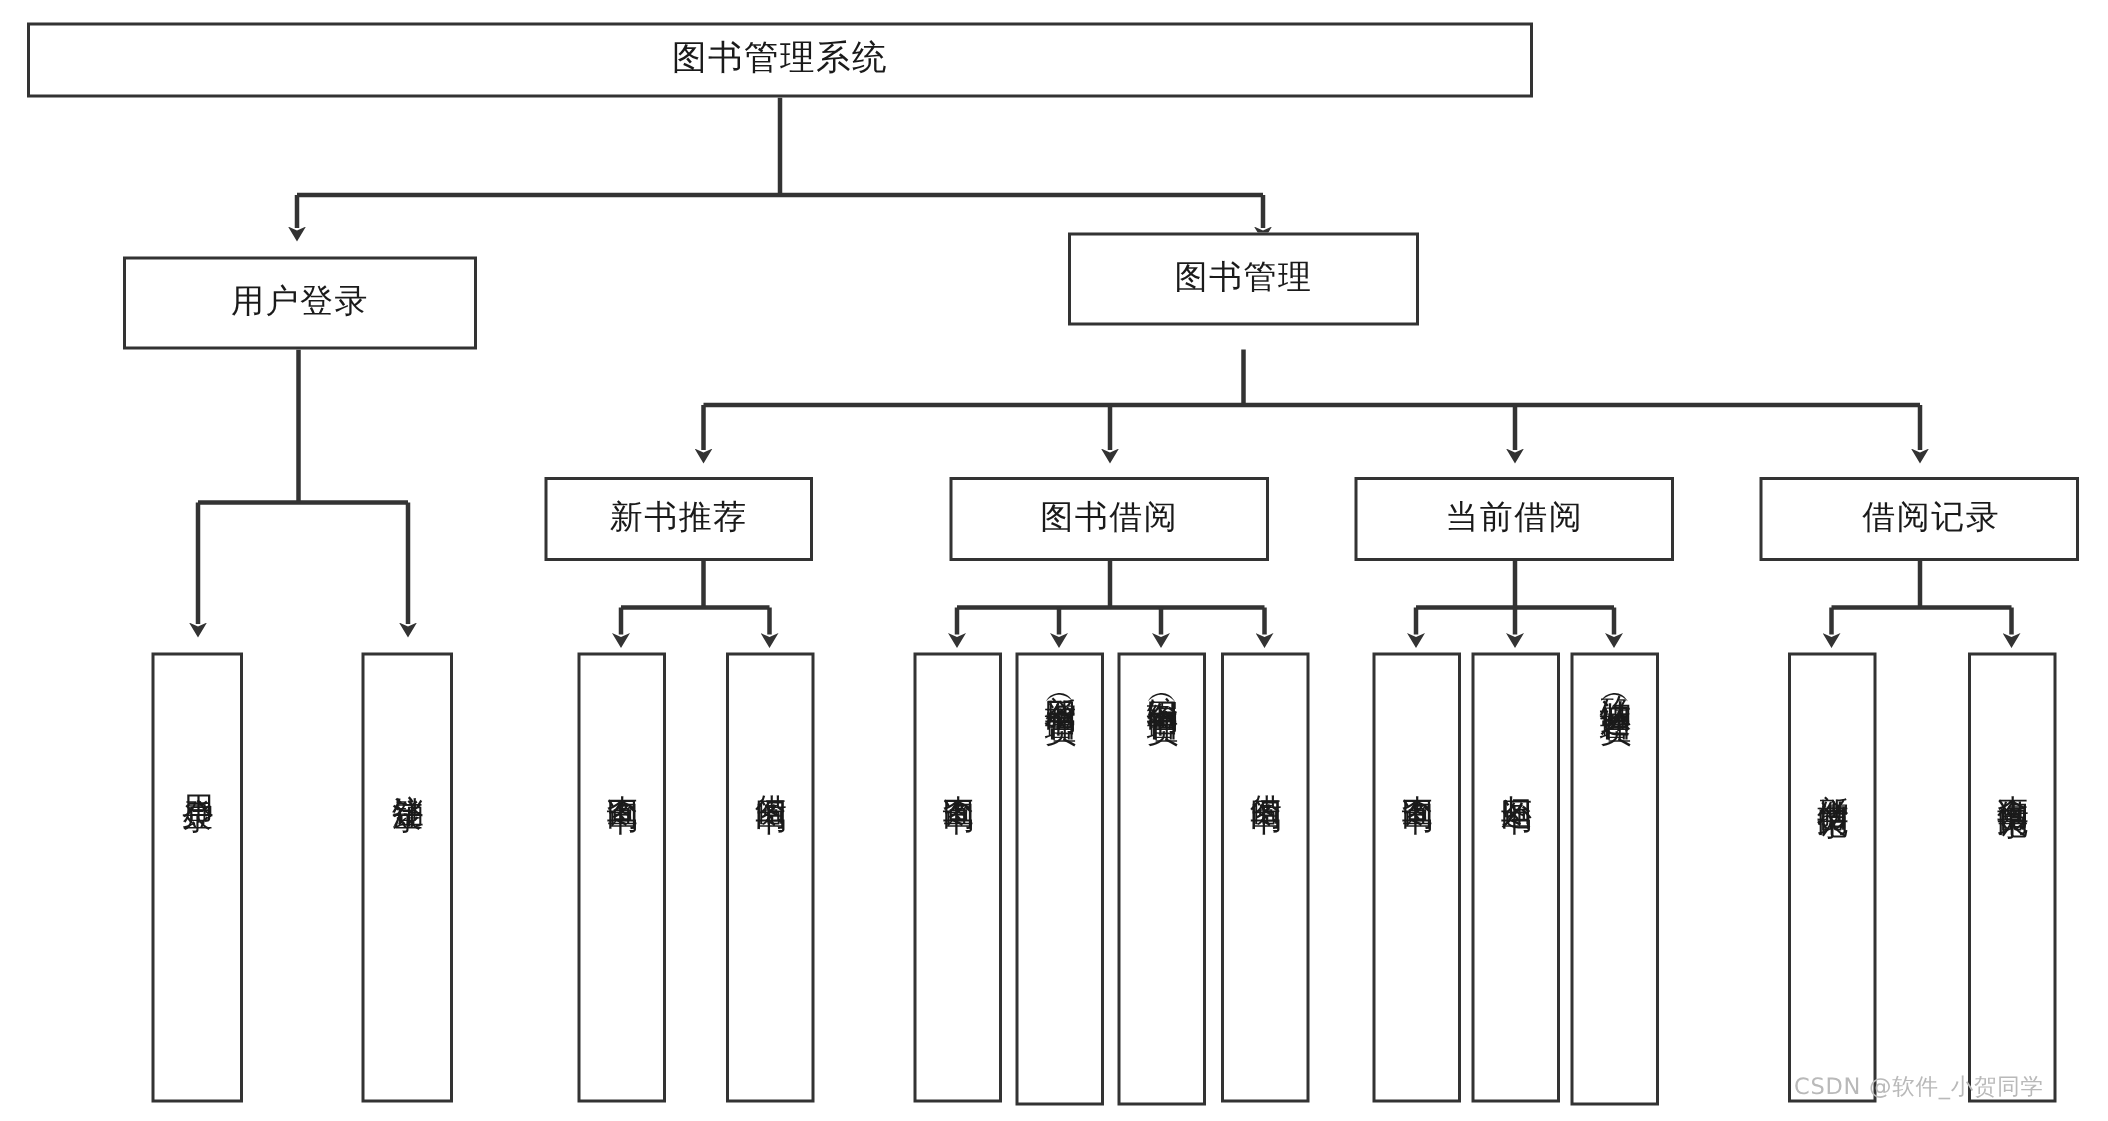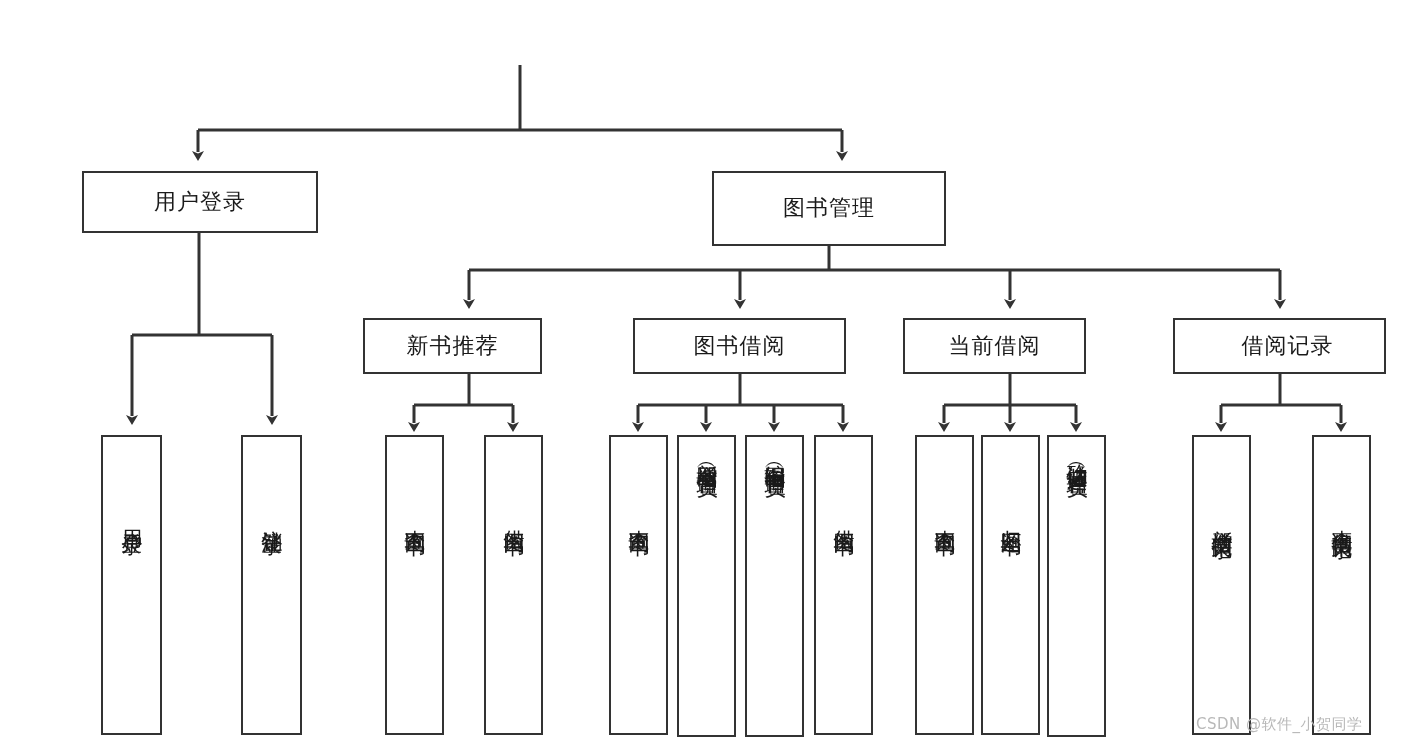--- a/index.html
+++ b/index.html
@@ -121,35 +121,38 @@
       <path d="M1010,405 L1010,423" marker-end="url(#arrowhead)"></path>
       <path d="M1076,405 L1076,423" marker-end="url(#arrowhead)"></path>
 
       <path d="M1280,374 L1280,405"></path>
       <path d="M1221,405 L1341,405"></path>
       <path d="M1221,405 L1221,423" marker-end="url(#arrowhead)"></path>
       <path d="M1341,405 L1341,423" marker-end="url(#arrowhead)"></path>
     </g>
   </svg>
 
+  <div class="node horiz root" style="left:18px; top:15px; width:1004px; height:50px;">
+    <span>图书管理系统</span>
+  </div>
 
   <div class="node horiz" style="left:82px; top:171px; width:236px; height:62px;">
     <span>用户登录</span>
   </div>
-  <div class="node horiz" style="left:712px; top:171px; width:234px; height:75px;text-align:right;">
+  <div class="node horiz" style="left:712px; top:155px; width:234px; height:62px;text-align:right;">
     <span>图书管理</span>
   </div>
 
   <div class="node horiz" style="left:363px; top:318px; width:179px; height:56px;">
     <span>新书推荐</span>
   </div>
   <div class="node horiz" style="left:633px; top:318px; width:213px; height:56px;">
     <span>图书借阅</span>
   </div>
-  <div class="node horiz" style="left:903px; top:318px; width:183px; height:56px;align-items:center;">
+  <div class="node horiz" style="left:903px; top:318px; width:213px; height:56px;align-items:center;">
     <span>当前借阅</span>
   </div>
   <div class="node horiz" style="left:1173px; top:318px; width:213px; height:56px;padding-left:16px;">
     <span>借阅记录</span>
   </div>
 
   <div class="node leaf align-mid" style="left:101px; top:435px; width:61px; height:300px;">
     <span class="vtext">用户登录</span>
   </div>
   <div class="node leaf align-mid" style="left:241px; top:435px; width:61px; height:300px;">

